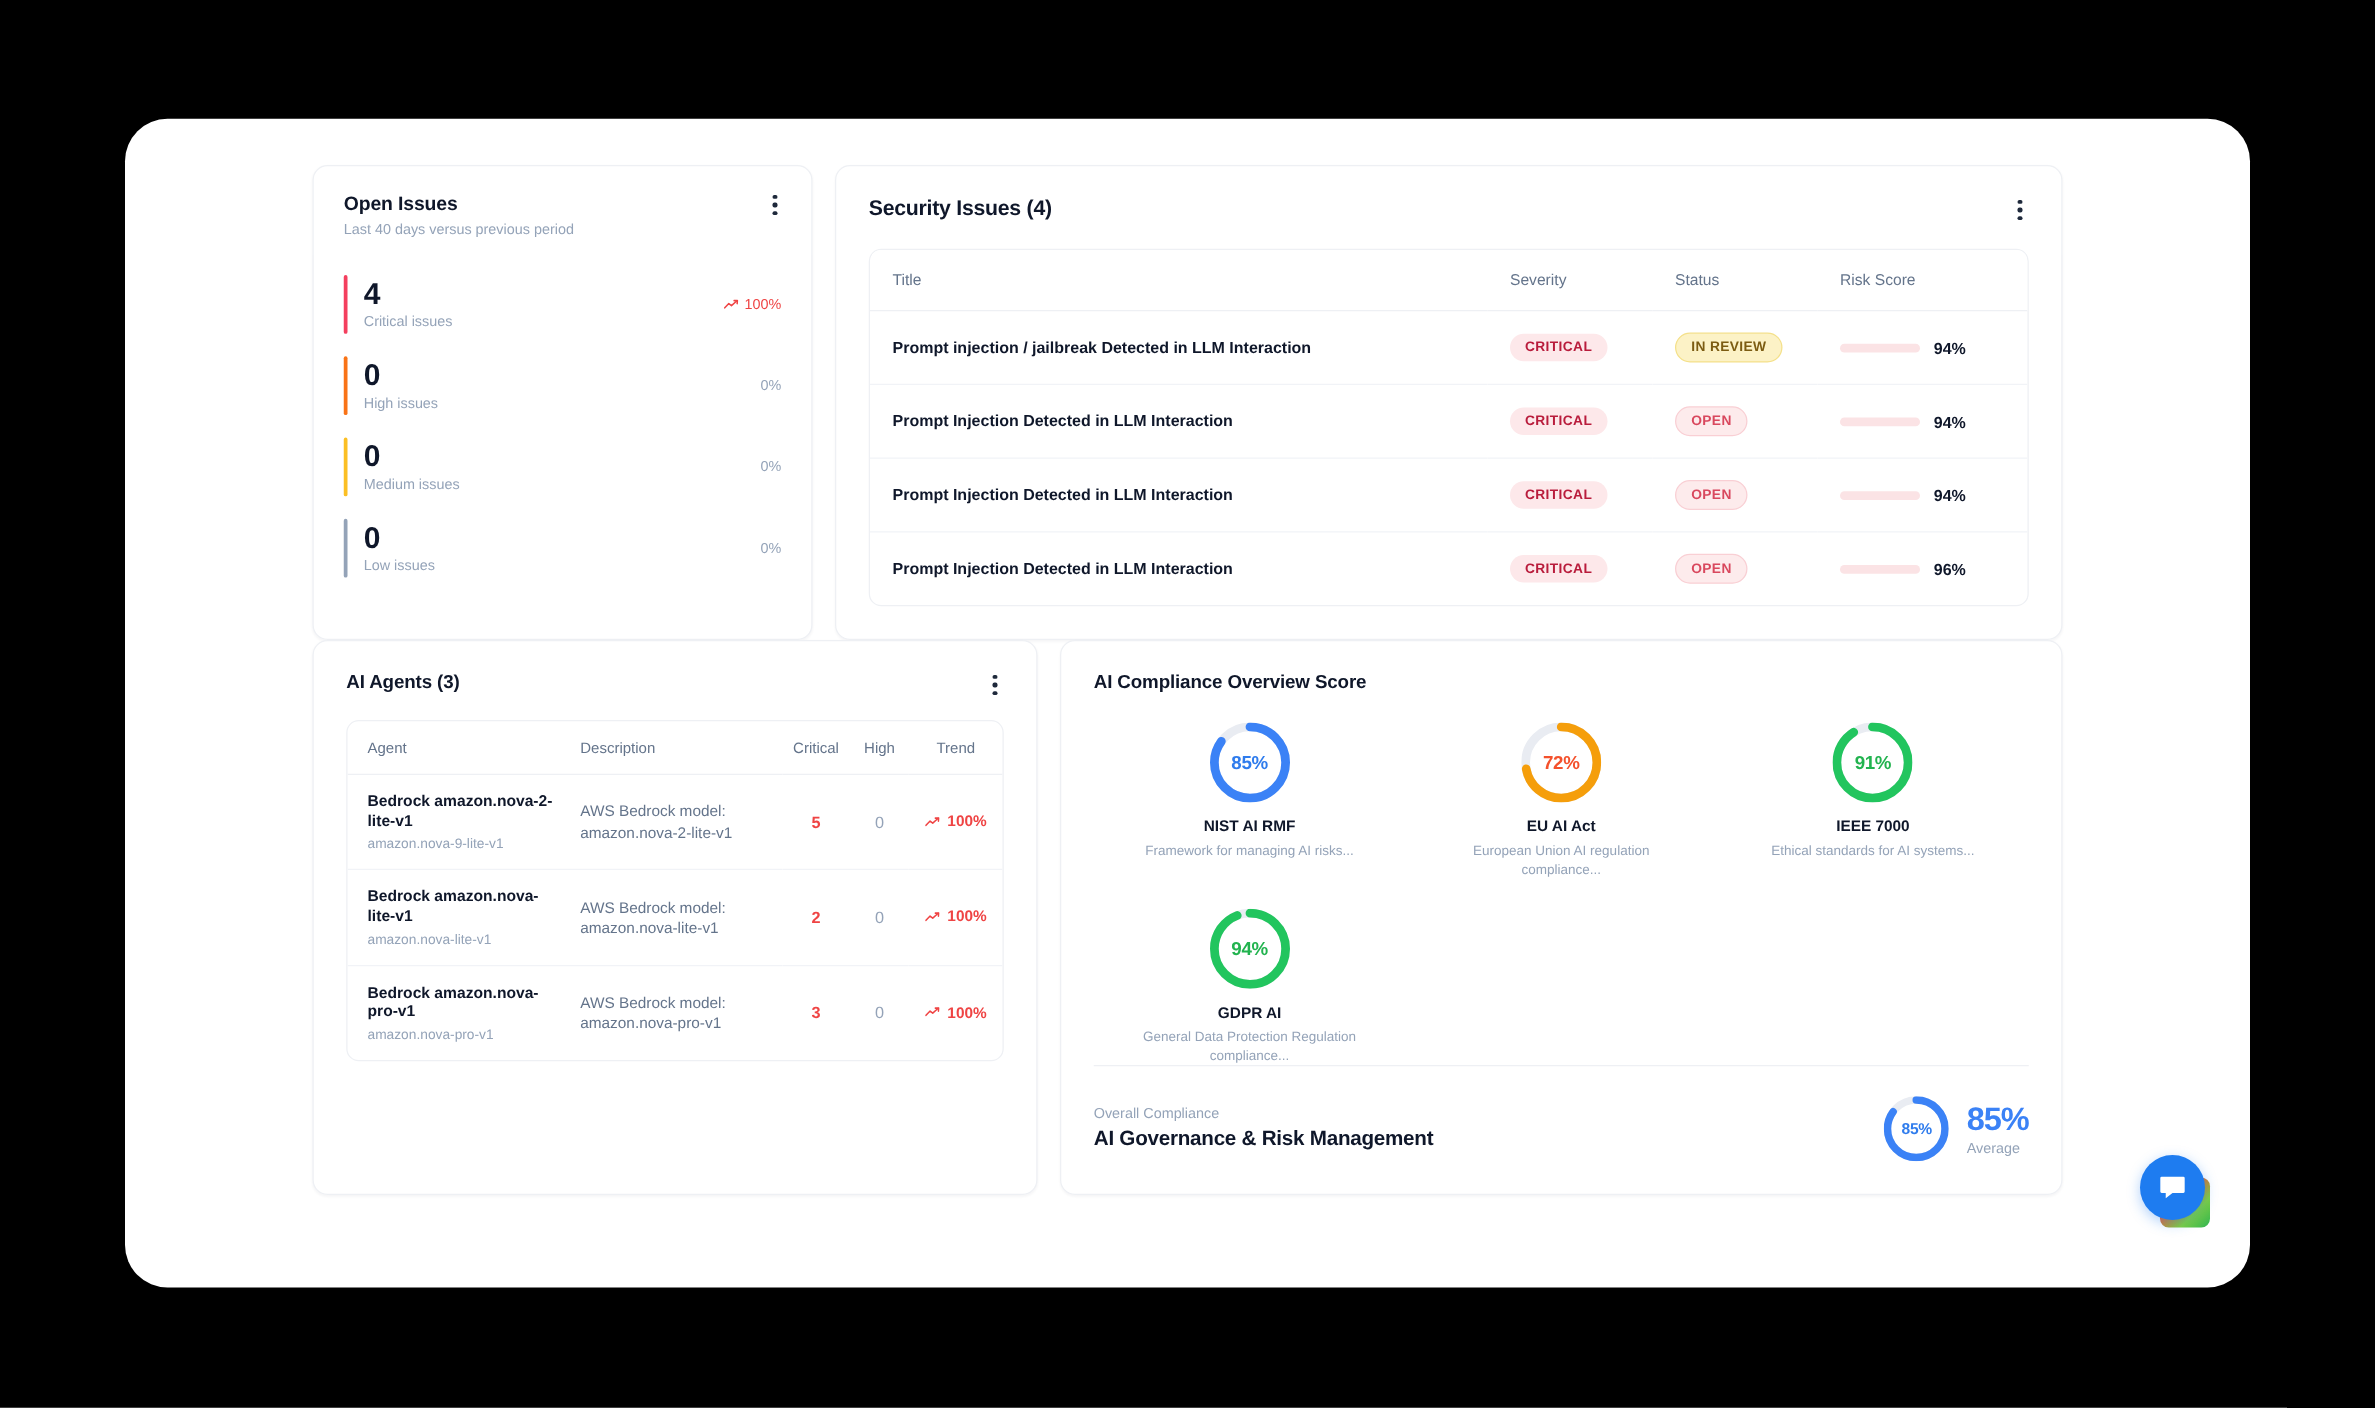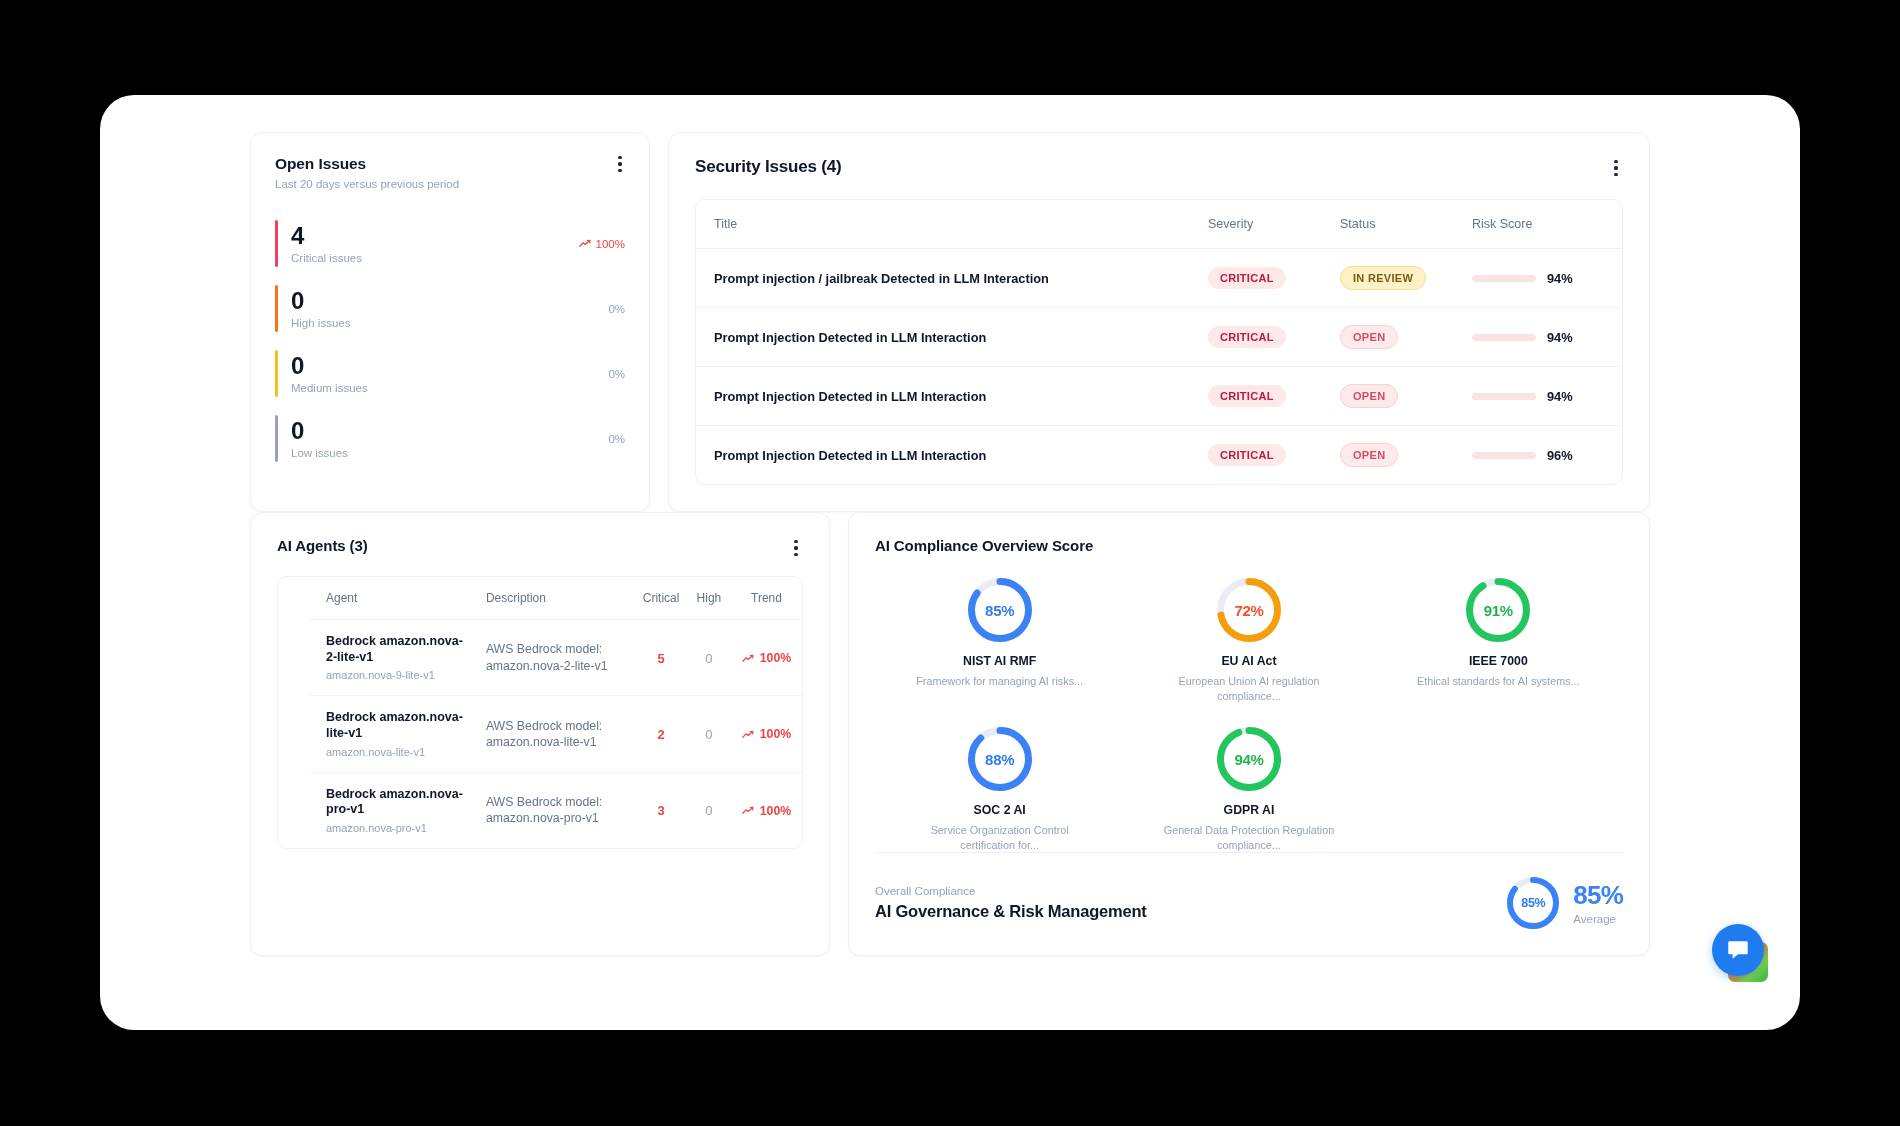--- a/index.html
+++ b/index.html
@@ -76,21 +76,21 @@
   .pill-open { background: #fdebec; color: #d9485e; border: 1px solid #f9cfd4; }
   .pill-review { background: #fcf2c6; color: #7c5c12; border: 1px solid #f4e08a; }
   .risk-cell { display: flex; align-items: center; gap: 11px; }
   .risk-track { width: 64px; height: 7px; background: #fbe3e5; border-radius: 4px; overflow: hidden; }
   .risk-fill { height: 100%; background: #e02424; border-radius: 4px; }
   .risk-val { font-size: 12.8px; font-weight: 700; color: #0f172a; }
 
   
   .card-agents { width: 580px; padding: 24px 26px 26px 26px; min-height: 412px; }
   .ag-title { font-size: 15px; font-weight: 700; color: #0f172a; letter-spacing: -.1px; }
-  .ag-table { margin-top: 22px; border: 1px solid #eef0f4; border-radius: 10px; overflow: hidden; padding-left: 32px; }
+  .ag-table { margin-top: 22px; border: 1px solid #eef0f4; border-radius: 10px; overflow: hidden; }
   .ag-table th {
     text-align: left; font-size: 12px; font-weight: 500; color: #64748b;
     padding: 14px 0 14px 16px; border-bottom: 1px solid #eef0f4;
   }
   .ag-table td { padding: 14px 0 14px 16px; border-bottom: 1px solid #f1f3f7; vertical-align: middle; }
   .ag-table tbody tr:last-child td { border-bottom: none; }
   .th-c { text-align: center !important; padding-left: 0 !important; }
   .td-c { text-align: center; padding-left: 0 !important; }
   .ag-name { font-size: 12.5px; font-weight: 700; color: #0f172a; line-height: 1.25; max-width: 150px; }
   .ag-id { font-size: 11px; color: #94a3b8; margin-top: 4px; }
@@ -153,21 +153,21 @@
 </head>
 <body>
 
 <div class="app-shell">
   <div class="board">
 
     <div class="row">
 
       <div class="card card-open-issues">
         <div class="oi-title">Open Issues</div>
-        <div class="oi-sub">Last 20 days versus previous period</div>
+        <div class="oi-sub">Last 40 days versus previous period</div>
         <div class="kebab">
             <i></i>
             <i></i>
             <i></i>
           </div>
         <div class="oi-list" id="oi-list">
             <div class="oi-item">
     <span class="oi-bar" style="background:#f43f5e"></span>
     <div class="oi-text">
       <div class="oi-count">4</div>
@@ -443,31 +443,20 @@
             <div class="cp-item">
     <div class="gauge">
       <svg width="64" height="64" viewBox="0 0 64 64" aria-hidden="true">
     <circle cx="32" cy="32" r="28.5" fill="none" stroke="#e9ecf2" stroke-width="7"></circle>
     <circle cx="32" cy="32" r="28.5" fill="none" stroke="#22c55e" stroke-width="7" stroke-linecap="round" stroke-dasharray="179.0707812546182" stroke-dashoffset="16.11637031291563"></circle>
                 </svg>
       <span class="gauge-val" style="color:#22b34f">91%</span>
     </div>
     <div class="cp-name">IEEE 7000</div>
     <div class="cp-desc">Ethical standards for AI systems...</div>
-            </div>
-            <div class="cp-item">
-    <div class="gauge">
-      <svg width="64" height="64" viewBox="0 0 64 64" aria-hidden="true">
-    <circle cx="32" cy="32" r="28.5" fill="none" stroke="#e9ecf2" stroke-width="7"></circle>
-    <circle cx="32" cy="32" r="28.5" fill="none" stroke="#3b82f6" stroke-width="7" stroke-linecap="round" stroke-dasharray="179.0707812546182" stroke-dashoffset="21.488493750554184"></circle>
-                </svg>
-      <span class="gauge-val" style="color:#2f7ced">88%</span>
-    </div>
-    <div class="cp-name">SOC 2 AI</div>
-    <div class="cp-desc">Service Organization Control certification for...</div>
             </div>
             <div class="cp-item">
     <div class="gauge">
       <svg width="64" height="64" viewBox="0 0 64 64" aria-hidden="true">
     <circle cx="32" cy="32" r="28.5" fill="none" stroke="#e9ecf2" stroke-width="7"></circle>
     <circle cx="32" cy="32" r="28.5" fill="none" stroke="#22c55e" stroke-width="7" stroke-linecap="round" stroke-dasharray="179.0707812546182" stroke-dashoffset="10.744246875277101"></circle>
                 </svg>
       <span class="gauge-val" style="color:#22b34f">94%</span>
     </div>
     <div class="cp-name">GDPR AI</div>

